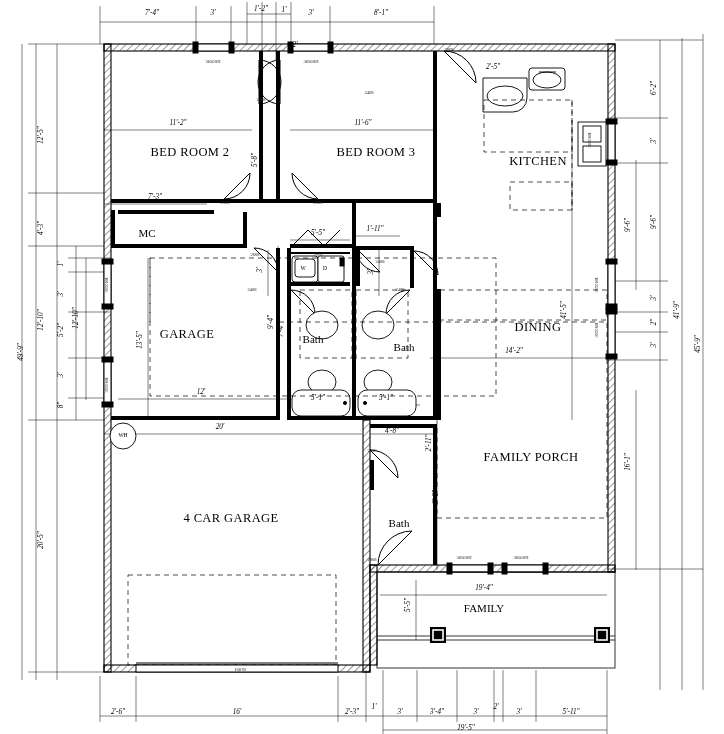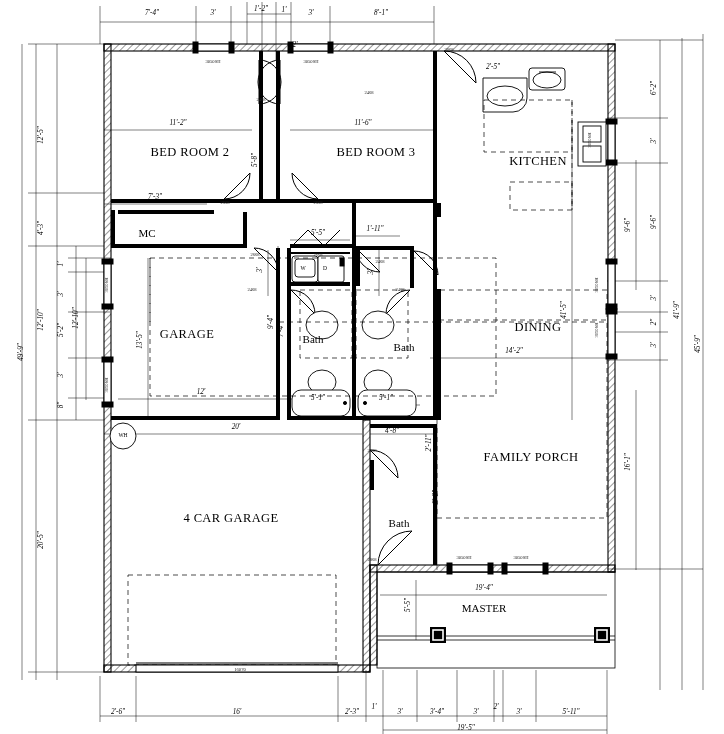--- a/index.html
+++ b/index.html
@@ -335,21 +335,21 @@
 <div id="labels">
     <div class="lbl room ctr" style="left: 190px; top: 152px;">BED ROOM 2</div>
     <div class="lbl room ctr" style="left: 376px; top: 152px;">BED ROOM 3</div>
     <div class="lbl room ctr" style="left: 538px; top: 161px;">KITCHEN</div>
     <div class="lbl room ctr" style="left: 538px; top: 308px; margin-top: 19px;">DINING</div>
     <div class="lbl room ctr" style="left: 531px; top: 457px;">FAMILY PORCH</div>
     <div class="lbl room ctr" style="left: 187px; top: 334px;">GARAGE</div>
     <div class="lbl room-sm ctr" style="left: 147px; top: 233px;">MC</div>
     <div class="lbl room ctr" style="left: 231px; top: 518px;">4 CAR GARAGE</div>
     <div class="lbl room-sm ctr" style="left: 399px; top: 523px;">Bath</div>
-    <div class="lbl room-sm ctr" style="left: 484px; top: 608px;">MASTER</div>
+    <div class="lbl room-sm ctr" style="left: 484px; top: 608px;">FAMILY</div>
     <div class="lbl room-sm ctr" style="left: 313px; top: 339px;">Bath</div>
     <div class="lbl room-sm ctr" style="left: 404px; top: 347px;">Bath</div>
     <div class="lbl wh ctr" style="left: 303px; top: 269px;">W</div>
     <div class="lbl wh ctr" style="left: 325px; top: 269px;">D</div>
     <div class="lbl wh ctr" style="left: 123px; top: 436px;">WH</div>
     <div class="lbl dim ctr" style="left: 152px; top: 14px;">7'-4"</div>
     <div class="lbl dim ctr" style="left: 213px; top: 14px;">3'</div>
     <div class="lbl dim ctr" style="left: 261px; top: 10px;">1'-2"</div>
     <div class="lbl dim ctr" style="left: 284px; top: 11px;">1'</div>
     <div class="lbl dim ctr" style="left: 311px; top: 14px;">3'</div>
@@ -367,21 +367,21 @@
     <div class="lbl dim ctr" style="left: 466px; top: 729px;">19'-5"</div>
     <div class="lbl dim ctr" style="left: 178px; top: 124px;">11'-2"</div>
     <div class="lbl dim ctr" style="left: 363px; top: 124px;">11'-6"</div>
     <div class="lbl dim ctr" style="left: 155px; top: 198px;">7'-3"</div>
     <div class="lbl dim ctr" style="left: 493px; top: 68px;">2'-5"</div>
     <div class="lbl dim ctr" style="left: 318px; top: 234px;">5'-5"</div>
     <div class="lbl dim ctr" style="left: 375px; top: 230px;">1'-11"</div>
     <div class="lbl dim ctr" style="left: 318px; top: 399px;">5'-1"</div>
     <div class="lbl dim ctr" style="left: 386px; top: 399px;">5'-1"</div>
     <div class="lbl dim ctr" style="left: 201px; top: 393px;">12'</div>
-    <div class="lbl dim ctr" style="left: 236px; top: 428px;">20'</div>
+    <div class="lbl dim ctr" style="left: 220px; top: 428px;">20'</div>
     <div class="lbl dim ctr" style="left: 514px; top: 352px;">14'-2"</div>
     <div class="lbl dim ctr" style="left: 392px; top: 432px;">4'-8"</div>
     <div class="lbl dim ctr" style="left: 484px; top: 589px;">19'-4"</div>
     <div class="lbl dim ctr" style="left: 295px; top: 46px;">2'</div>
     <div class="lbl dimv" style="left: 42px; top: 135px; transform: rotate(-90deg) translate(-50%, -50%);">12'-5"</div>
     <div class="lbl dimv" style="left: 42px; top: 228px; transform: rotate(-90deg) translate(-50%, -50%);">4'-3"</div>
     <div class="lbl dimv" style="left: 42px; top: 320px; transform: rotate(-90deg) translate(-50%, -50%);">12'-10"</div>
     <div class="lbl dimv" style="left: 42px; top: 540px; transform: rotate(-90deg) translate(-50%, -50%);">20'-5"</div>
     <div class="lbl dimv" style="left: 22px; top: 352px; transform: rotate(-90deg) translate(-50%, -50%);">49'-9"</div>
     <div class="lbl dimv" style="left: 62px; top: 264px; transform: rotate(-90deg) translate(-50%, -50%);">1'</div>

